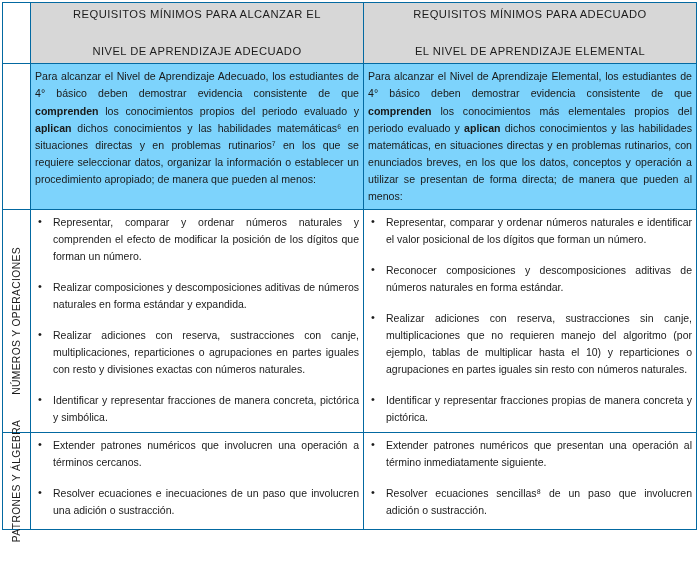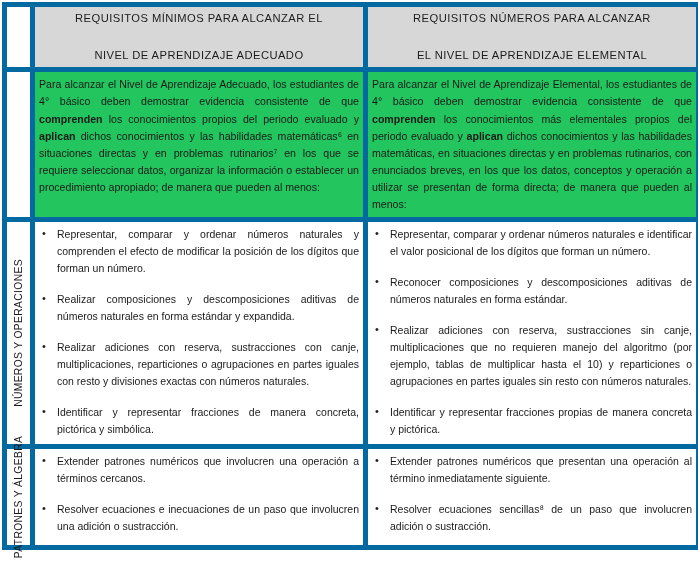--- a/index.html
+++ b/index.html
@@ -20,21 +20,21 @@
     position: relative;
     box-sizing: border-box;
   }
   table.matrix {
     border-collapse: collapse;
     table-layout: fixed;
     width: 694px;
     margin: 2px 0 0 2px;
   }
   table.matrix td, table.matrix th {
-    border: 5px solid #0369a1;
+    border: 1px solid #0369a1;
     vertical-align: top;
     padding: 4px;
   }
   
   col.c-side { width: 28px; }
   col.c-col  { width: 333px; }
 
   
   .hdr-cell {
     background: #d7d7d7;
@@ -46,21 +46,21 @@
     font-size: 11.2px;
     letter-spacing: .45px;
     line-height: 1.35;
     color: #1c1c1c;
   }
   .hdr-line + .hdr-line { margin-top: 22px; }
 
   
   .intro-cell {
     padding: 11px 13px 12px 13px;
-    background: #22c55e;
+    background: #7dd3fc;
   }
   .intro-p {
     font-size: 10.6px;
     line-height: 1.62;
     text-align: justify;
     text-justify: inter-word;
     margin: 0;
     color: #1a1a1a;
   }
   .intro-p b { font-weight: bold; }
@@ -129,21 +129,21 @@
     </colgroup>
     <tbody>
 
       <tr>
         <td class="side-cell"></td>
         <td class="hdr-cell">
           <div class="hdr-line">REQUISITOS MÍNIMOS PARA ALCANZAR EL</div>
           <div class="hdr-line">NIVEL DE APRENDIZAJE ADECUADO</div>
         </td>
         <td class="hdr-cell">
-          <div class="hdr-line">REQUISITOS NÚMEROS PARA ALCANZAR</div>
+          <div class="hdr-line">REQUISITOS MÍNIMOS PARA ADECUADO</div>
           <div class="hdr-line">EL NIVEL DE APRENDIZAJE ELEMENTAL</div>
         </td>
       </tr>
 
       <tr>
         <td class="side-cell"></td>
         <td class="intro-cell">
           <p class="intro-p"><span>Para alcanzar el Nivel de Aprendizaje Adecuado, los estudiantes de 4° básico deben demostrar evidencia consistente de que </span><b>comprenden</b><span> los conocimientos propios del periodo evaluado y </span><b>aplican</b><span> dichos conocimientos y las habilidades matemáticas⁶ en situaciones directas y en problemas rutinarios⁷ en los que se requiere seleccionar datos, organizar la información o establecer un procedimiento apropiado; de manera que pueden al menos:</span></p>
         </td>
         <td class="intro-cell">

